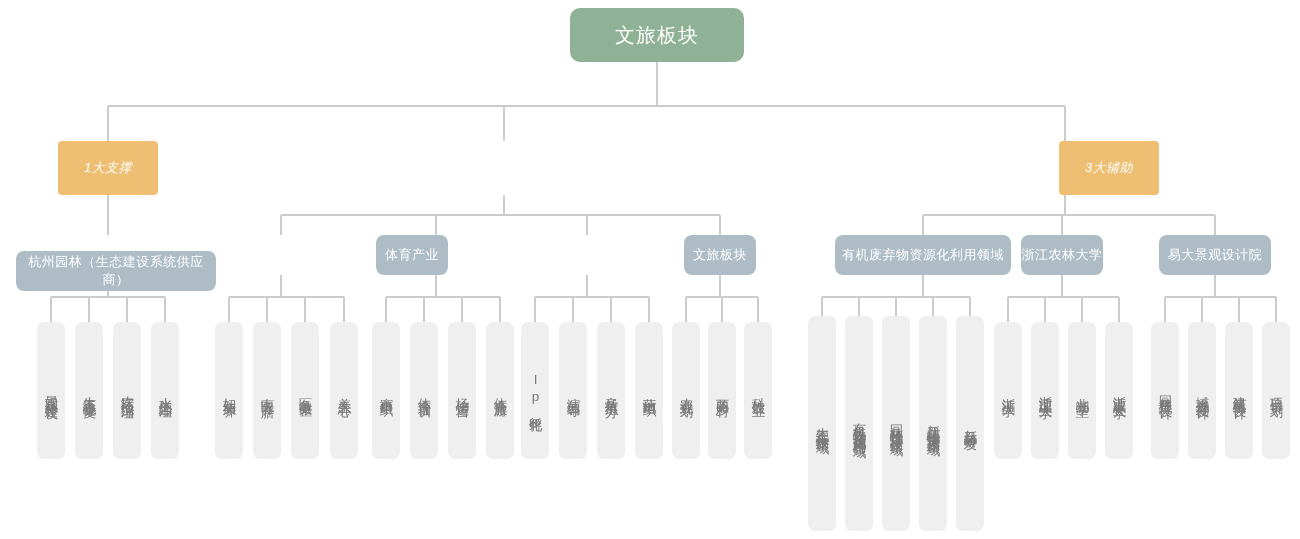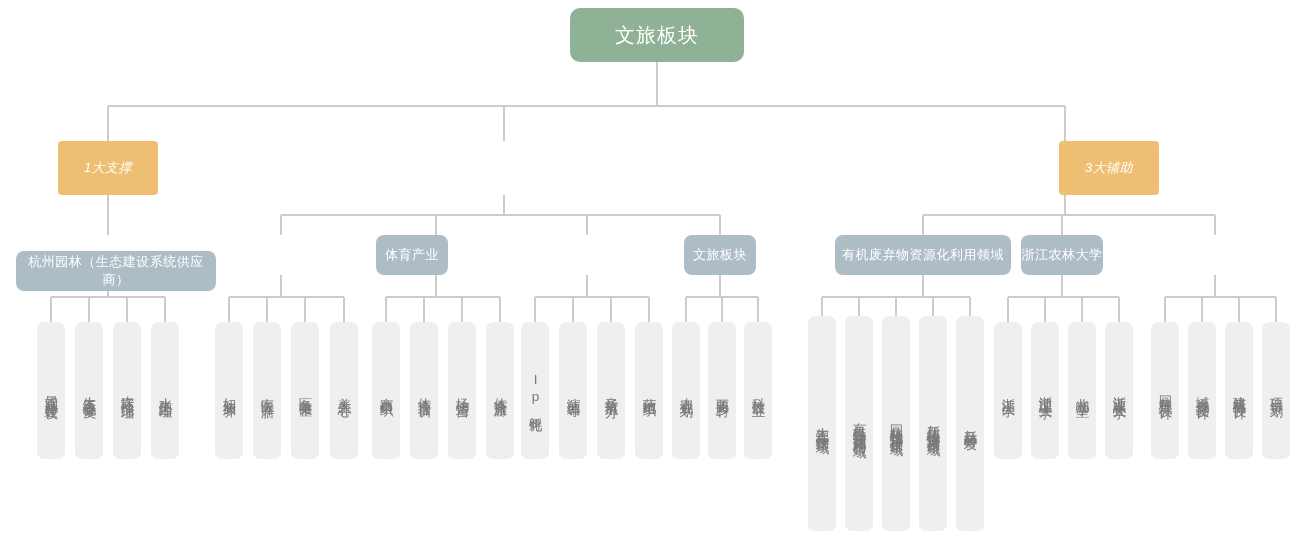--- a/index.html
+++ b/index.html
@@ -159,20 +159,21 @@
   <div class="node node-root" style="left:570px; top:8px; width:174px; height:54px;">文旅板块</div>
 
   <div class="node node-l2" style="left:58px; top:141px; width:100px; height:54px;">1大支撑</div>
   <div class="node node-l2" style="left:1059px; top:141px; width:100px; height:54px;">3大辅助</div>
 
   <div class="node node-l3" style="left:16px; top:235px; width:200px; height:40px;margin-top:16px;">杭州园林（生态建设系统供应商）</div>
   <div class="node node-l3" style="left:376px; top:235px; width:72px; height:40px;">体育产业</div>
   <div class="node node-l3" style="left:684px; top:235px; width:72px; height:40px;">文旅板块</div>
   <div class="node node-l3" style="left:835px; top:235px; width:176px; height:40px;">有机废弃物资源化利用领域</div>
   <div class="node node-l3" style="left:1021px; top:235px; width:82px; height:40px;">浙江农林大学</div>
+  <div class="node node-l3" style="left:1159px; top:235px; width:112px; height:40px;">易大景观设计院</div>
 
   <div class="node node-leaf" style="left:37px; top:322px; width:28px; height:137px;">景观园林建设</div>
   <div class="node node-leaf" style="left:75px; top:322px; width:28px; height:137px;">生态系统修复</div>
   <div class="node node-leaf" style="left:113px; top:322px; width:28px; height:137px;">农污环境治理</div>
   <div class="node node-leaf" style="left:151px; top:322px; width:28px; height:137px;">水生态治理</div>
 
   <div class="node node-leaf" style="left:215px; top:322px; width:28px; height:137px;">妇幼康养</div>
   <div class="node node-leaf" style="left:253px; top:322px; width:28px; height:137px;">中医养膳</div>
   <div class="node node-leaf" style="left:291px; top:322px; width:28px; height:137px;">医美微整</div>
   <div class="node node-leaf" style="left:330px; top:322px; width:28px; height:137px;">养生养心</div>

